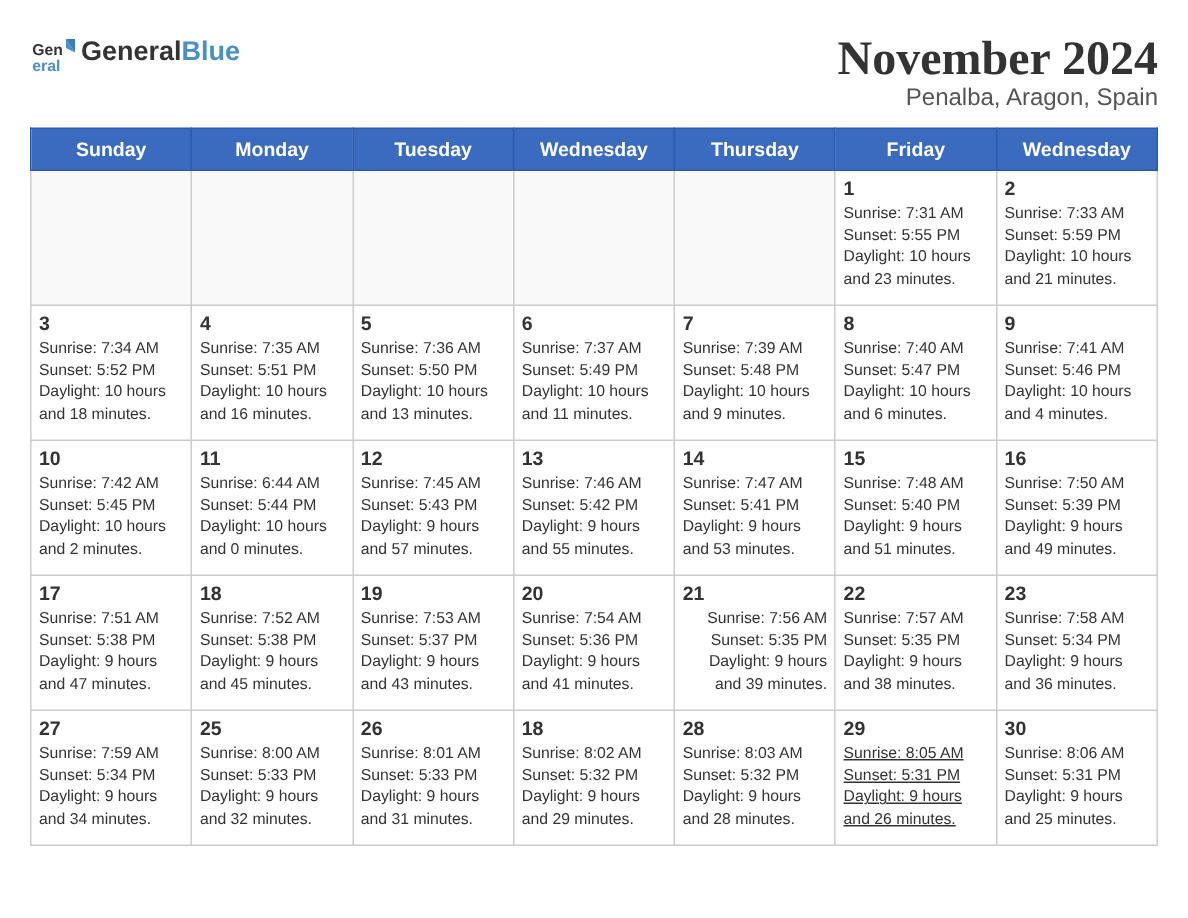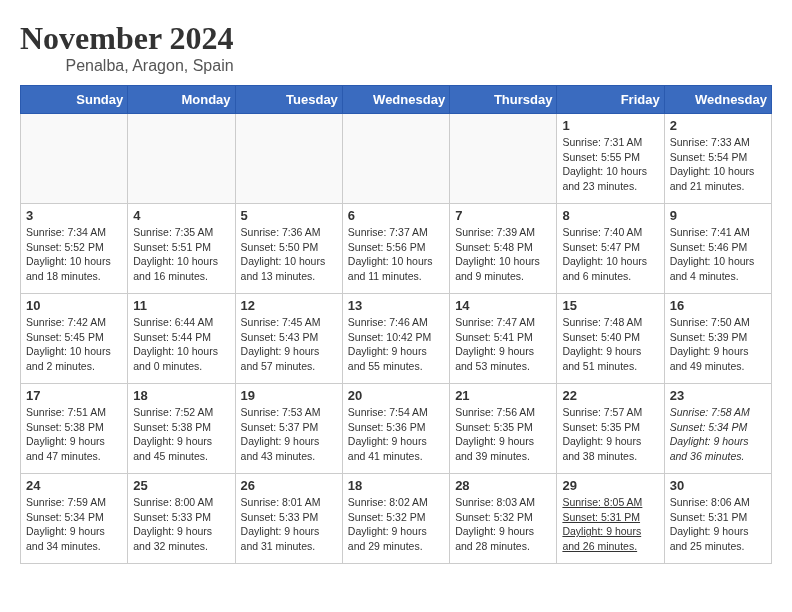--- a/index.html
+++ b/index.html
@@ -50,21 +50,21 @@
     table {
       width: 100%;
       border-collapse: collapse;
       table-layout: fixed;
     }
     th {
       background-color: #3a6bbf;
       color: #fff;
       padding: 6px 4px;
       font-size: 13px;
-      text-align: right;
+      text-align: center;
       border: 1px solid #2a5aaf;
     }
     td {
       border: 1px solid #ccc;
       padding: 4px 5px;
       vertical-align: top;
       font-size: 11px;
       color: #333;
       height: 90px;
     }
@@ -83,20 +83,31 @@
     .day-info {
       font-size: 10.5px;
       line-height: 1.4;
       color: #333;
     }
   </style>
 </head>
 <body>
 
 <div class="header">
+  <div class="logo">
+    <svg class="logo-icon" viewBox="0 0 40 40">
+      <text x="2" y="22" font-size="14" font-weight="bold" fill="#333">Gen</text>
+      <text x="2" y="36" font-size="14" font-weight="bold" fill="#4a90c4">eral</text>
+      <polygon points="32,8 40,20 32,16" fill="#4a90c4"></polygon>
+      <polygon points="32,8 40,8 40,20" fill="#3a80b4"></polygon>
+    </svg>
+    <div class="logo-text">
+      <div>General<span>Blue</span></div>
+    </div>
+  </div>
   <div class="title-area">
     <div class="month-title">November 2024</div>
     <div class="location">Penalba, Aragon, Spain</div>
   </div>
 </div>
 
 <table>
   <thead>
     <tr id="header-row">
         <th>Sunday</th>
@@ -118,21 +129,21 @@
         <td class="has-data">
           <span class="day-num">1</span>
           <div class="day-info" style="white-space: pre-line;">Sunrise: 7:31 AM
 Sunset: 5:55 PM
 Daylight: 10 hours
 and 23 minutes.</div>
         </td>
         <td class="has-data">
           <span class="day-num">2</span>
           <div class="day-info" style="white-space: pre-line;">Sunrise: 7:33 AM
-Sunset: 5:54 PM
+Sunset: 5:59 PM
 Daylight: 10 hours
 and 21 minutes.</div>
         </td>
       </tr>
       <tr>
         <td class="has-data">
           <span class="day-num">3</span>
           <div class="day-info" style="white-space: pre-line;">Sunrise: 7:34 AM
 Sunset: 5:52 PM
 Daylight: 10 hours
@@ -148,21 +159,21 @@
         <td class="has-data">
           <span class="day-num">5</span>
           <div class="day-info" style="white-space: pre-line;">Sunrise: 7:36 AM
 Sunset: 5:50 PM
 Daylight: 10 hours
 and 13 minutes.</div>
         </td>
         <td class="has-data">
           <span class="day-num">6</span>
           <div class="day-info" style="white-space: pre-line;">Sunrise: 7:37 AM
-Sunset: 5:56 PM
+Sunset: 5:49 PM
 Daylight: 10 hours
 and 11 minutes.</div>
         </td>
         <td class="has-data">
           <span class="day-num">7</span>
           <div class="day-info" style="white-space: pre-line;">Sunrise: 7:39 AM
 Sunset: 5:48 PM
 Daylight: 10 hours
 and 9 minutes.</div>
         </td>
@@ -199,21 +210,21 @@
         <td class="has-data">
           <span class="day-num">12</span>
           <div class="day-info" style="white-space: pre-line;">Sunrise: 7:45 AM
 Sunset: 5:43 PM
 Daylight: 9 hours
 and 57 minutes.</div>
         </td>
         <td class="has-data">
           <span class="day-num">13</span>
           <div class="day-info" style="white-space: pre-line;">Sunrise: 7:46 AM
-Sunset: 10:42 PM
+Sunset: 5:42 PM
 Daylight: 9 hours
 and 55 minutes.</div>
         </td>
         <td class="has-data">
           <span class="day-num">14</span>
           <div class="day-info" style="white-space: pre-line;">Sunrise: 7:47 AM
 Sunset: 5:41 PM
 Daylight: 9 hours
 and 53 minutes.</div>
         </td>
@@ -256,43 +267,43 @@
         </td>
         <td class="has-data">
           <span class="day-num">20</span>
           <div class="day-info" style="white-space: pre-line;">Sunrise: 7:54 AM
 Sunset: 5:36 PM
 Daylight: 9 hours
 and 41 minutes.</div>
         </td>
         <td class="has-data">
           <span class="day-num">21</span>
-          <div class="day-info" style="white-space: pre-line;">Sunrise: 7:56 AM
+          <div class="day-info" style="white-space: pre-line; text-align: right;">Sunrise: 7:56 AM
 Sunset: 5:35 PM
 Daylight: 9 hours
 and 39 minutes.</div>
         </td>
         <td class="has-data">
           <span class="day-num">22</span>
           <div class="day-info" style="white-space: pre-line;">Sunrise: 7:57 AM
 Sunset: 5:35 PM
 Daylight: 9 hours
 and 38 minutes.</div>
         </td>
         <td class="has-data">
           <span class="day-num">23</span>
-          <div class="day-info" style="white-space: pre-line; font-style: italic;">Sunrise: 7:58 AM
+          <div class="day-info" style="white-space: pre-line;">Sunrise: 7:58 AM
 Sunset: 5:34 PM
 Daylight: 9 hours
 and 36 minutes.</div>
         </td>
       </tr>
       <tr>
         <td class="has-data">
-          <span class="day-num">24</span>
+          <span class="day-num">27</span>
           <div class="day-info" style="white-space: pre-line;">Sunrise: 7:59 AM
 Sunset: 5:34 PM
 Daylight: 9 hours
 and 34 minutes.</div>
         </td>
         <td class="has-data">
           <span class="day-num">25</span>
           <div class="day-info" style="white-space: pre-line;">Sunrise: 8:00 AM
 Sunset: 5:33 PM
 Daylight: 9 hours

